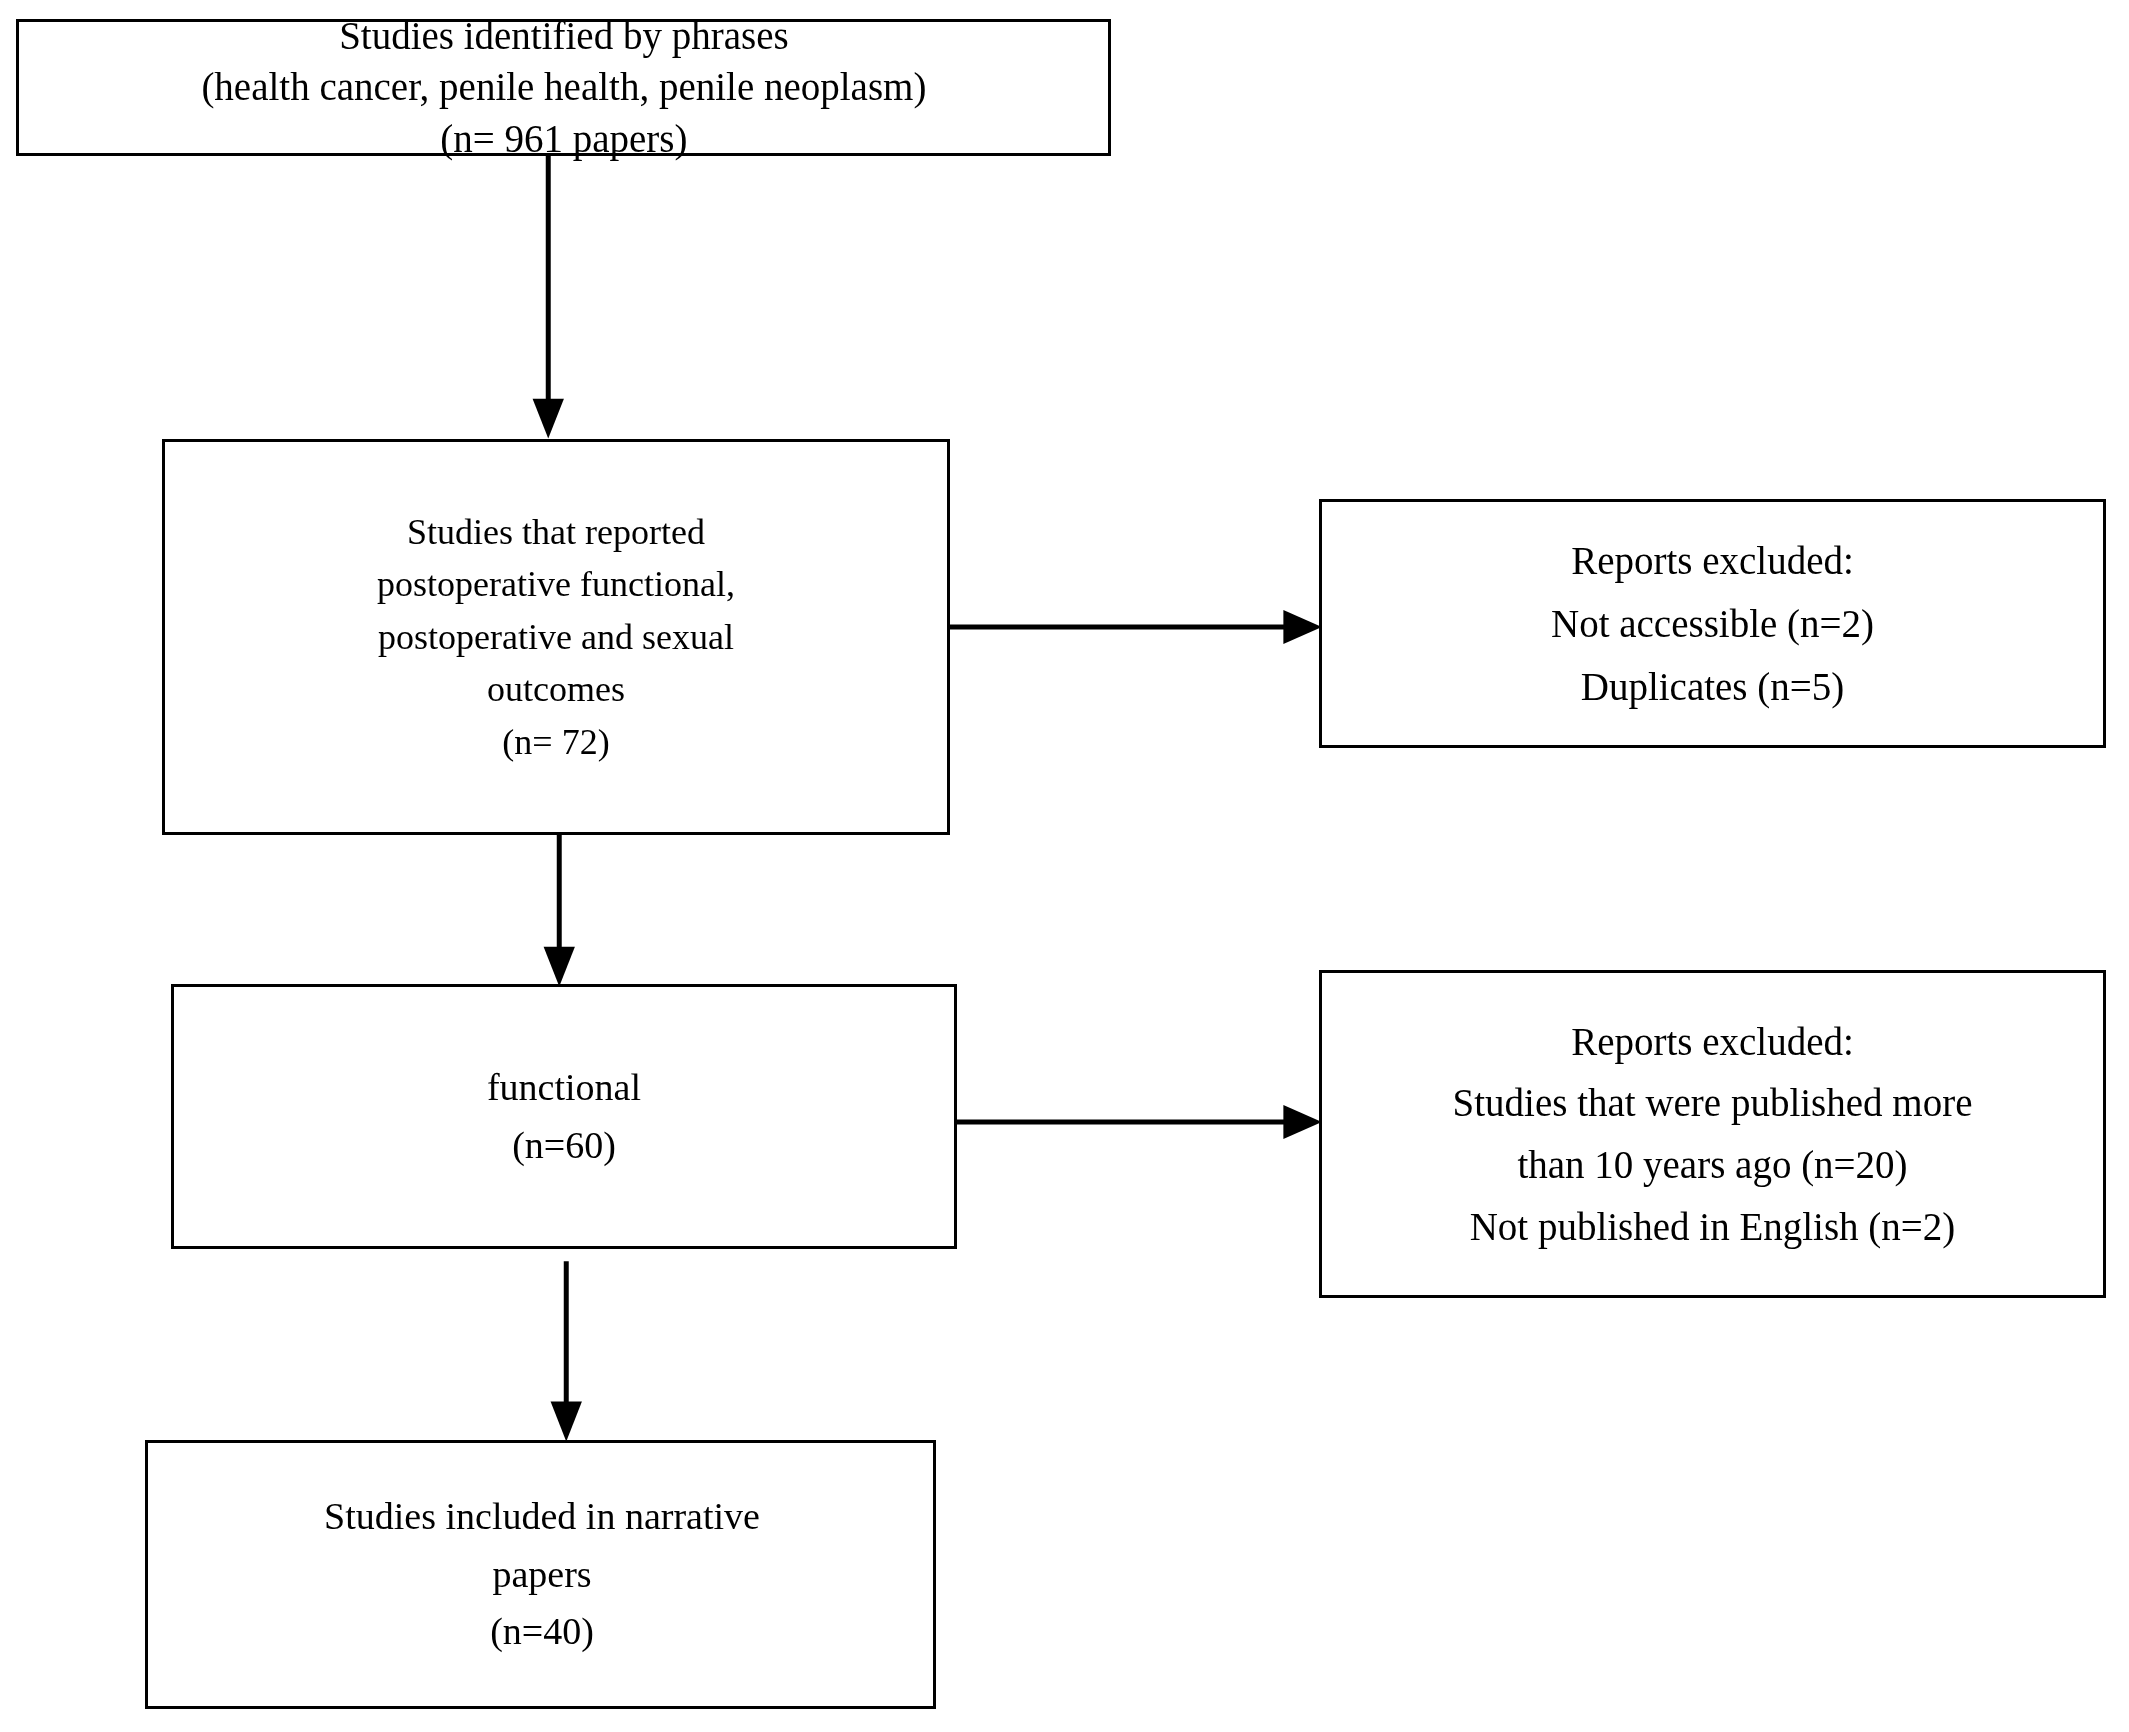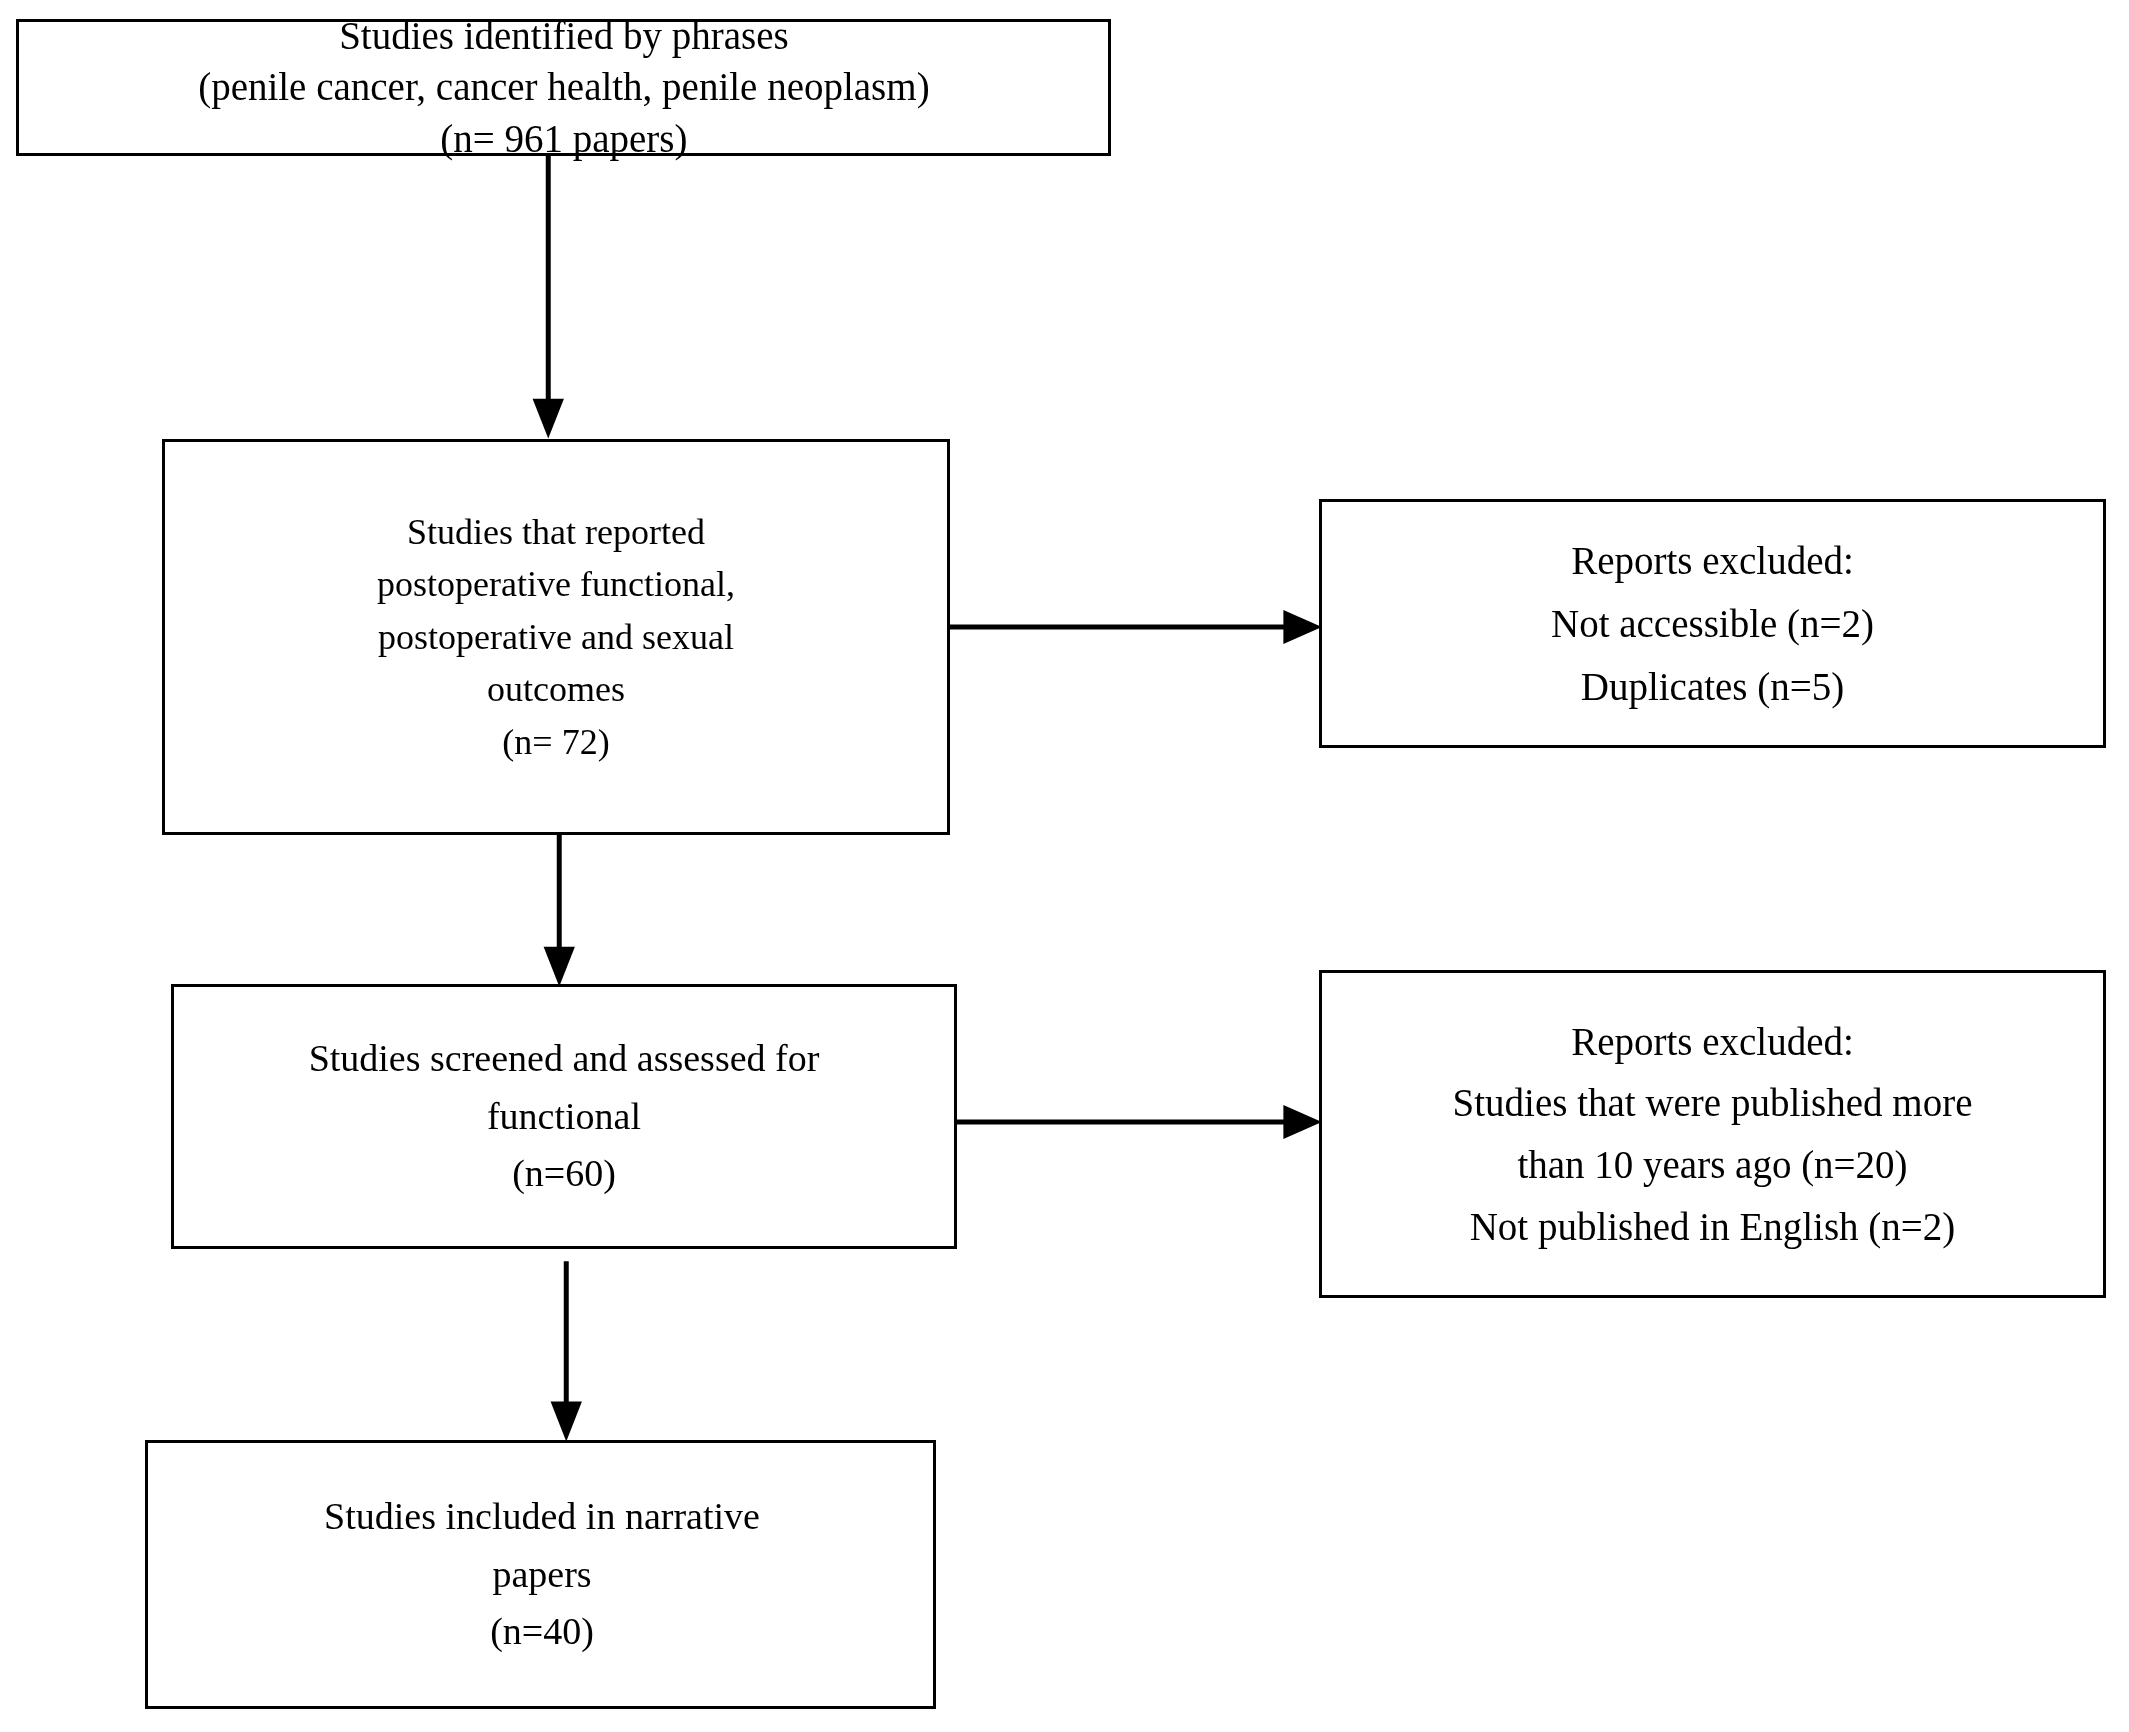--- a/index.html
+++ b/index.html
@@ -42,21 +42,21 @@
     overflow: visible;
   }
 </style>
 </head>
 <body>
 
 <div id="canvas">
 
   <div class="flow-box" style="left:16.4px; top:18.5px; width:1095px; height:137px; font-size:39px;">
     <span class="line">Studies identified by phrases</span>
-    <span class="line">(penile cancer, cancer health, penile neoplasm)</span>
+    <span class="line">(health cancer, penile health, penile neoplasm)</span>
     <span class="line">(n= 961 papers)</span>
   </div>
 
   <div class="connector" style="left:534px; top:155px; width:28.5px; height:285px;">
     <svg width="28.5" height="285" viewBox="0 0 40 400">
       <line x1="20" y1="0" x2="20" y2="368" stroke="#000" stroke-width="7"></line>
       <polygon points="20,398 -2,342 42,342" fill="#000"></polygon>
     </svg>
   </div>
 
@@ -82,21 +82,20 @@
   </div>
 
   <div class="connector" style="left:545px; top:835px; width:28.5px; height:153px;">
     <svg width="28.5" height="153" viewBox="0 0 40 215">
       <line x1="20" y1="0" x2="20" y2="182" stroke="#000" stroke-width="7"></line>
       <polygon points="20,213 -2,157 42,157" fill="#000"></polygon>
     </svg>
   </div>
 
   <div class="flow-box" style="left:171px; top:984px; width:786px; height:265px; font-size:38px; line-height:1.52;">
-    <span class="line">Studies screened and assessed  for</span>
     <span class="line">functional</span>
     <span class="line">(n=60)</span>
   </div>
 
   <div class="connector" style="left:957px; top:1104px; width:367px; height:36px;">
     <svg width="367" height="36" viewBox="0 0 515 50">
       <line x1="0" y1="25" x2="480" y2="25" stroke="#000" stroke-width="7"></line>
       <polygon points="512,25 458,1 458,49" fill="#000"></polygon>
     </svg>
   </div>

